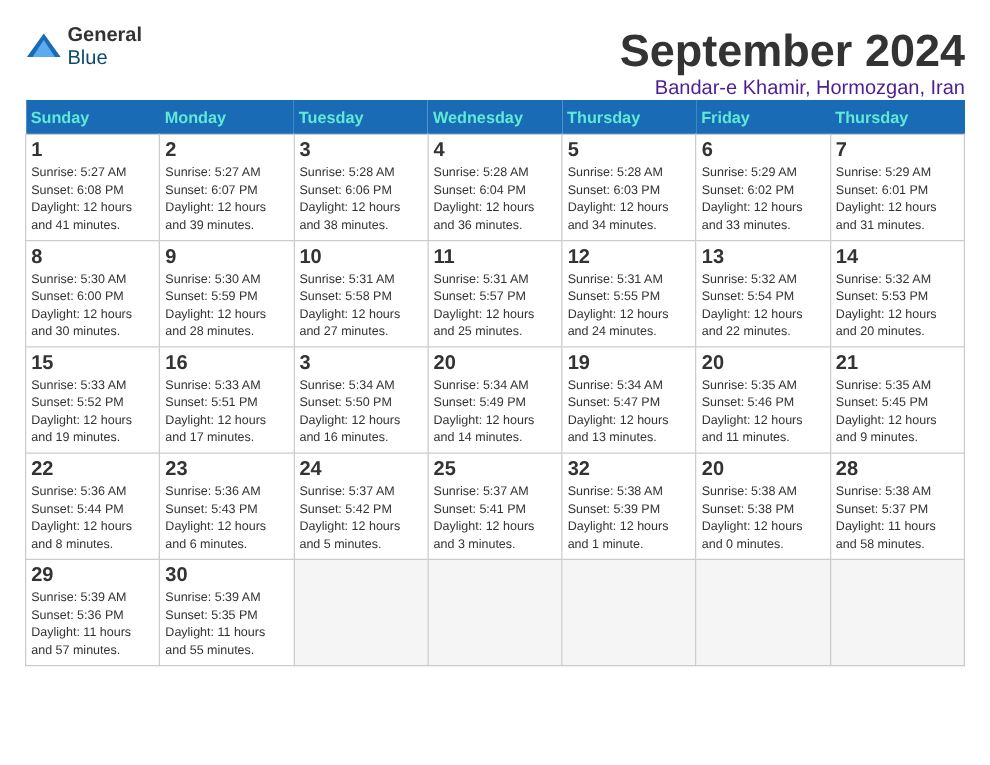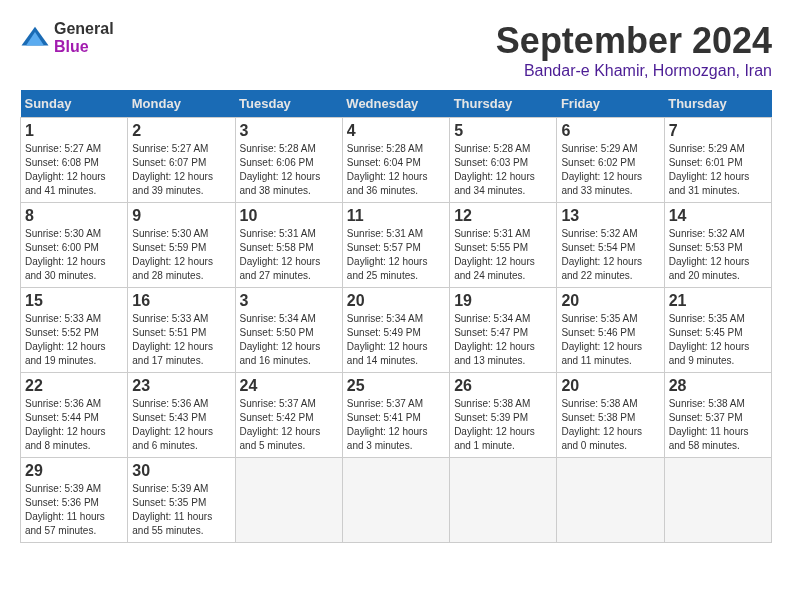--- a/index.html
+++ b/index.html
@@ -7,41 +7,40 @@
       font-family: Arial, sans-serif;
       background: #fff;
       width: 792px;
       min-height: 612px;
       padding: 20px;
     }
     .header-section {
       display: flex;
       justify-content: space-between;
       align-items: flex-start;
-      margin-bottom: 10px;
     }
     .logo {
       display: flex;
       align-items: center;
       gap: 4px;
     }
     .logo-text {
       display: flex;
       flex-direction: column;
       line-height: 1.1;
     }
     .logo-general {
       font-size: 16px;
       font-weight: bold;
       color: #333;
     }
     .logo-blue {
       font-size: 16px;
-      font-weight: bold;
-      color: #a21caf;
+      font-weight: normal;
+      color: #0c4a6e;
     }
     .logo-icon {
       width: 30px;
       height: 30px;
     }
     .title-section {
       text-align: right;
     }
     .month-title {
       font-size: 36px;
@@ -52,21 +51,21 @@
       font-size: 16px;
       color: #4c1d95;
     }
     table {
       width: 100%;
       border-collapse: collapse;
       font-size: 11px;
     }
     th {
       background-color: #1a6bb5;
-      color: #e5e5e5;
+      color: #5eead4;
       padding: 6px 4px;
       text-align: left;
       font-size: 13px;
       font-weight: bold;
     }
     td {
       border: 1px solid #ccc;
       vertical-align: top;
       padding: 4px;
       height: 85px;
@@ -227,21 +226,21 @@
         </td>
         <td>
           <span class="day-number">24</span>
         <div class="day-info">Sunrise: 5:37 AM<br>Sunset: 5:42 PM<br>Daylight: 12 hours and 5 minutes.</div>
         </td>
         <td>
           <span class="day-number">25</span>
         <div class="day-info">Sunrise: 5:37 AM<br>Sunset: 5:41 PM<br>Daylight: 12 hours and 3 minutes.</div>
         </td>
         <td>
-          <span class="day-number">26</span>
+          <span class="day-number">32</span>
         <div class="day-info">Sunrise: 5:38 AM<br>Sunset: 5:39 PM<br>Daylight: 12 hours and 1 minute.</div>
         </td>
         <td>
           <span class="day-number">20</span>
         <div class="day-info">Sunrise: 5:38 AM<br>Sunset: 5:38 PM<br>Daylight: 12 hours and 0 minutes.</div>
         </td>
         <td>
           <span class="day-number">28</span>
         <div class="day-info">Sunrise: 5:38 AM<br>Sunset: 5:37 PM<br>Daylight: 11 hours and 58 minutes.</div>
         </td>

